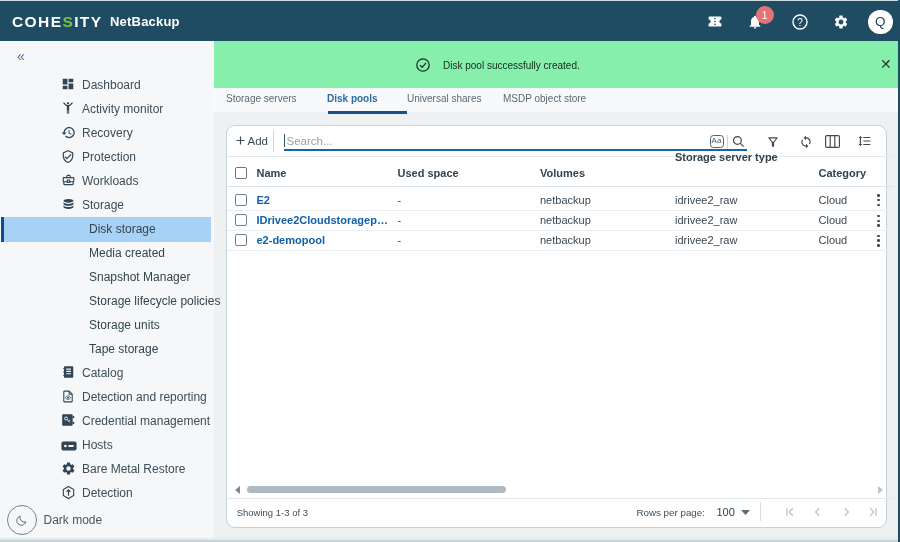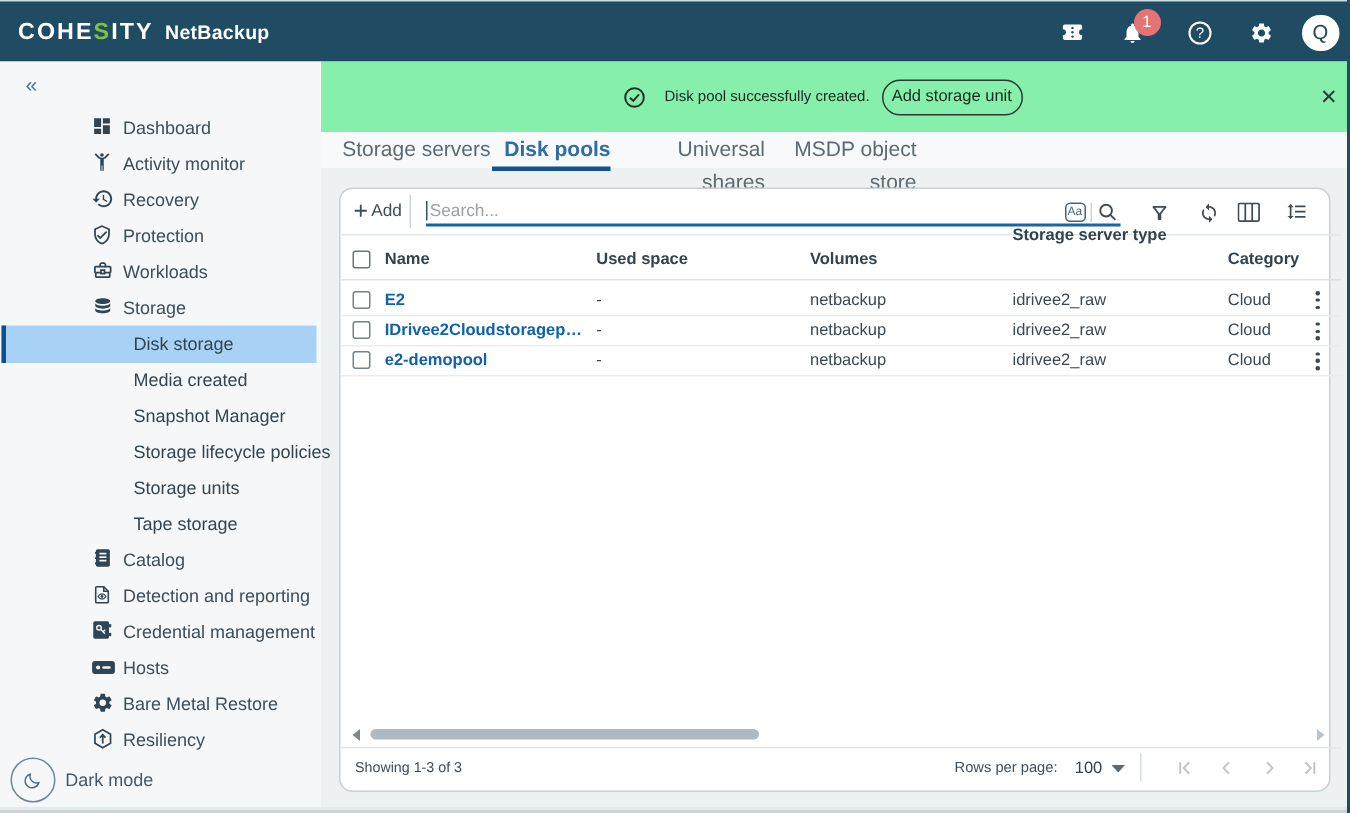--- a/index.html
+++ b/index.html
@@ -20,21 +20,21 @@
 .sitem .ic{position:absolute;left:15px;top:50%;transform:translateY(-50%);width:16px;height:16px;}
 .sitem .chev{position:absolute;left:186px;top:50%;transform:translateY(-50%);width:11px;height:11px;}
 .selrow{position:absolute;left:1px;top:217px;width:209.5px;height:24.5px;background:#a8d1f6;border-left:3px solid #0f4e8d;box-sizing:border-box;}
 
 .banner{position:absolute;left:214px;top:41px;width:684px;height:47px;background:#86efac;}
 .banner .msg{position:absolute;top:50%;transform:translateY(-50%);font-size:10px;color:#17291c;}
 .bbtn{position:absolute;left:373.5px;top:12px;width:94px;height:24px;border:1.4px solid #2a3b2f;border-radius:13px;box-sizing:border-box;text-align:center;line-height:21px;font-size:11px;color:#17291c;}
 .bx{position:absolute;left:666px;top:14.5px;font-size:14px;color:#2b3b31;}
 
 .tabstrip{position:absolute;left:214px;top:88px;width:684px;height:24px;background:#f7f9fa;}
-.tab{position:absolute;top:0;height:22px;line-height:22px;text-align:right;font-size:14px;color:#5c6a73;}
+.tab{position:absolute;top:0;height:22px;line-height:22px;text-align:left;font-size:10px;color:#5c6a73;}
 .tabu{position:absolute;left:327.5px;top:111px;width:79px;height:2.5px;background:#17508e;}
 
 .card{position:absolute;left:225.5px;top:124.5px;width:661px;height:403px;background:#fff;border:1px solid #c6d1d8;border-radius:9px;box-sizing:border-box;}
 .cardin{position:absolute;left:0;top:0;width:667.5px;height:401px;overflow:hidden;border-radius:8px;}
 .tline{position:absolute;left:0;width:667.5px;height:1px;background:#e3e8eb;}
 .hline{position:absolute;left:0;width:667.5px;height:1px;background:#dce2e6;}
 .rline{position:absolute;left:0;width:667.5px;height:1px;background:#e9edf0;}
 .cb{position:absolute;left:8.2px;width:12px;height:12px;border:1.5px solid #74818a;border-radius:2px;box-sizing:border-box;}
 .hcell{position:absolute;font-size:11px;font-weight:bold;color:#32434f;white-space:nowrap;}
 .ccell{position:absolute;font-size:11px;color:#3b4751;white-space:nowrap;transform:translateY(-50%);}
@@ -194,31 +194,30 @@
         <span class="lbl">Bare Metal Restore</span>
         <span class="chev"><svg width="11" height="11" viewBox="0 0 11 11">
             <path d="M2.5 4 L5.5 7 L8.5 4" fill="none" stroke="#64737d" stroke-width="1.3"></path>
           </svg></span>
       </div>
       <div class="sitem" style="top:480.5px;">
         <span class="ic"><svg width="15" height="15" viewBox="0 0 24 24">
             <path fill="none" stroke="#2f4454" stroke-width="1.8" d="M12 2.4 L20.3 7.2 V16.8 L12 21.6 L3.7 16.8 V7.2 Z"></path>
             <path fill="none" stroke="#2f4454" stroke-width="1.8" d="M12 17 V8 M9 10.8 L12 7.8 L15 10.8"></path>
           </svg></span>
-        <span class="lbl">Resiliency</span>
+        <span class="lbl">Detection</span>
       </div>
     </div>
 
   <div class="banner">
     <svg class="abs" style="left:202px;top:16.5px" width="14" height="14" viewBox="0 0 14 14">
       <circle cx="7" cy="7" r="6.2" fill="none" stroke="#1d3125" stroke-width="1.3"></circle>
       <path d="M4 7.2 L6.2 9.3 L10 4.9" fill="none" stroke="#1d3125" stroke-width="1.3"></path>
     </svg>
     <div class="msg" style="left:229px">Disk pool successfully created.</div>
-    <div class="bbtn">Add storage unit</div>
     <div class="bx">✕</div>
   </div>
 
   <div class="tabstrip">
     <div class="tab" style="left:12px;width:101px;">Storage servers</div>
     <div class="tab" style="left:113px;width:80px;color:#2e6ca3;font-weight:bold;">Disk pools</div>
     <div class="tab" style="left:193px;width:103px;">Universal shares</div>
     <div class="tab" style="left:289px;width:108px;">MSDP object store</div>
   </div>
   <div class="tabu"></div>

